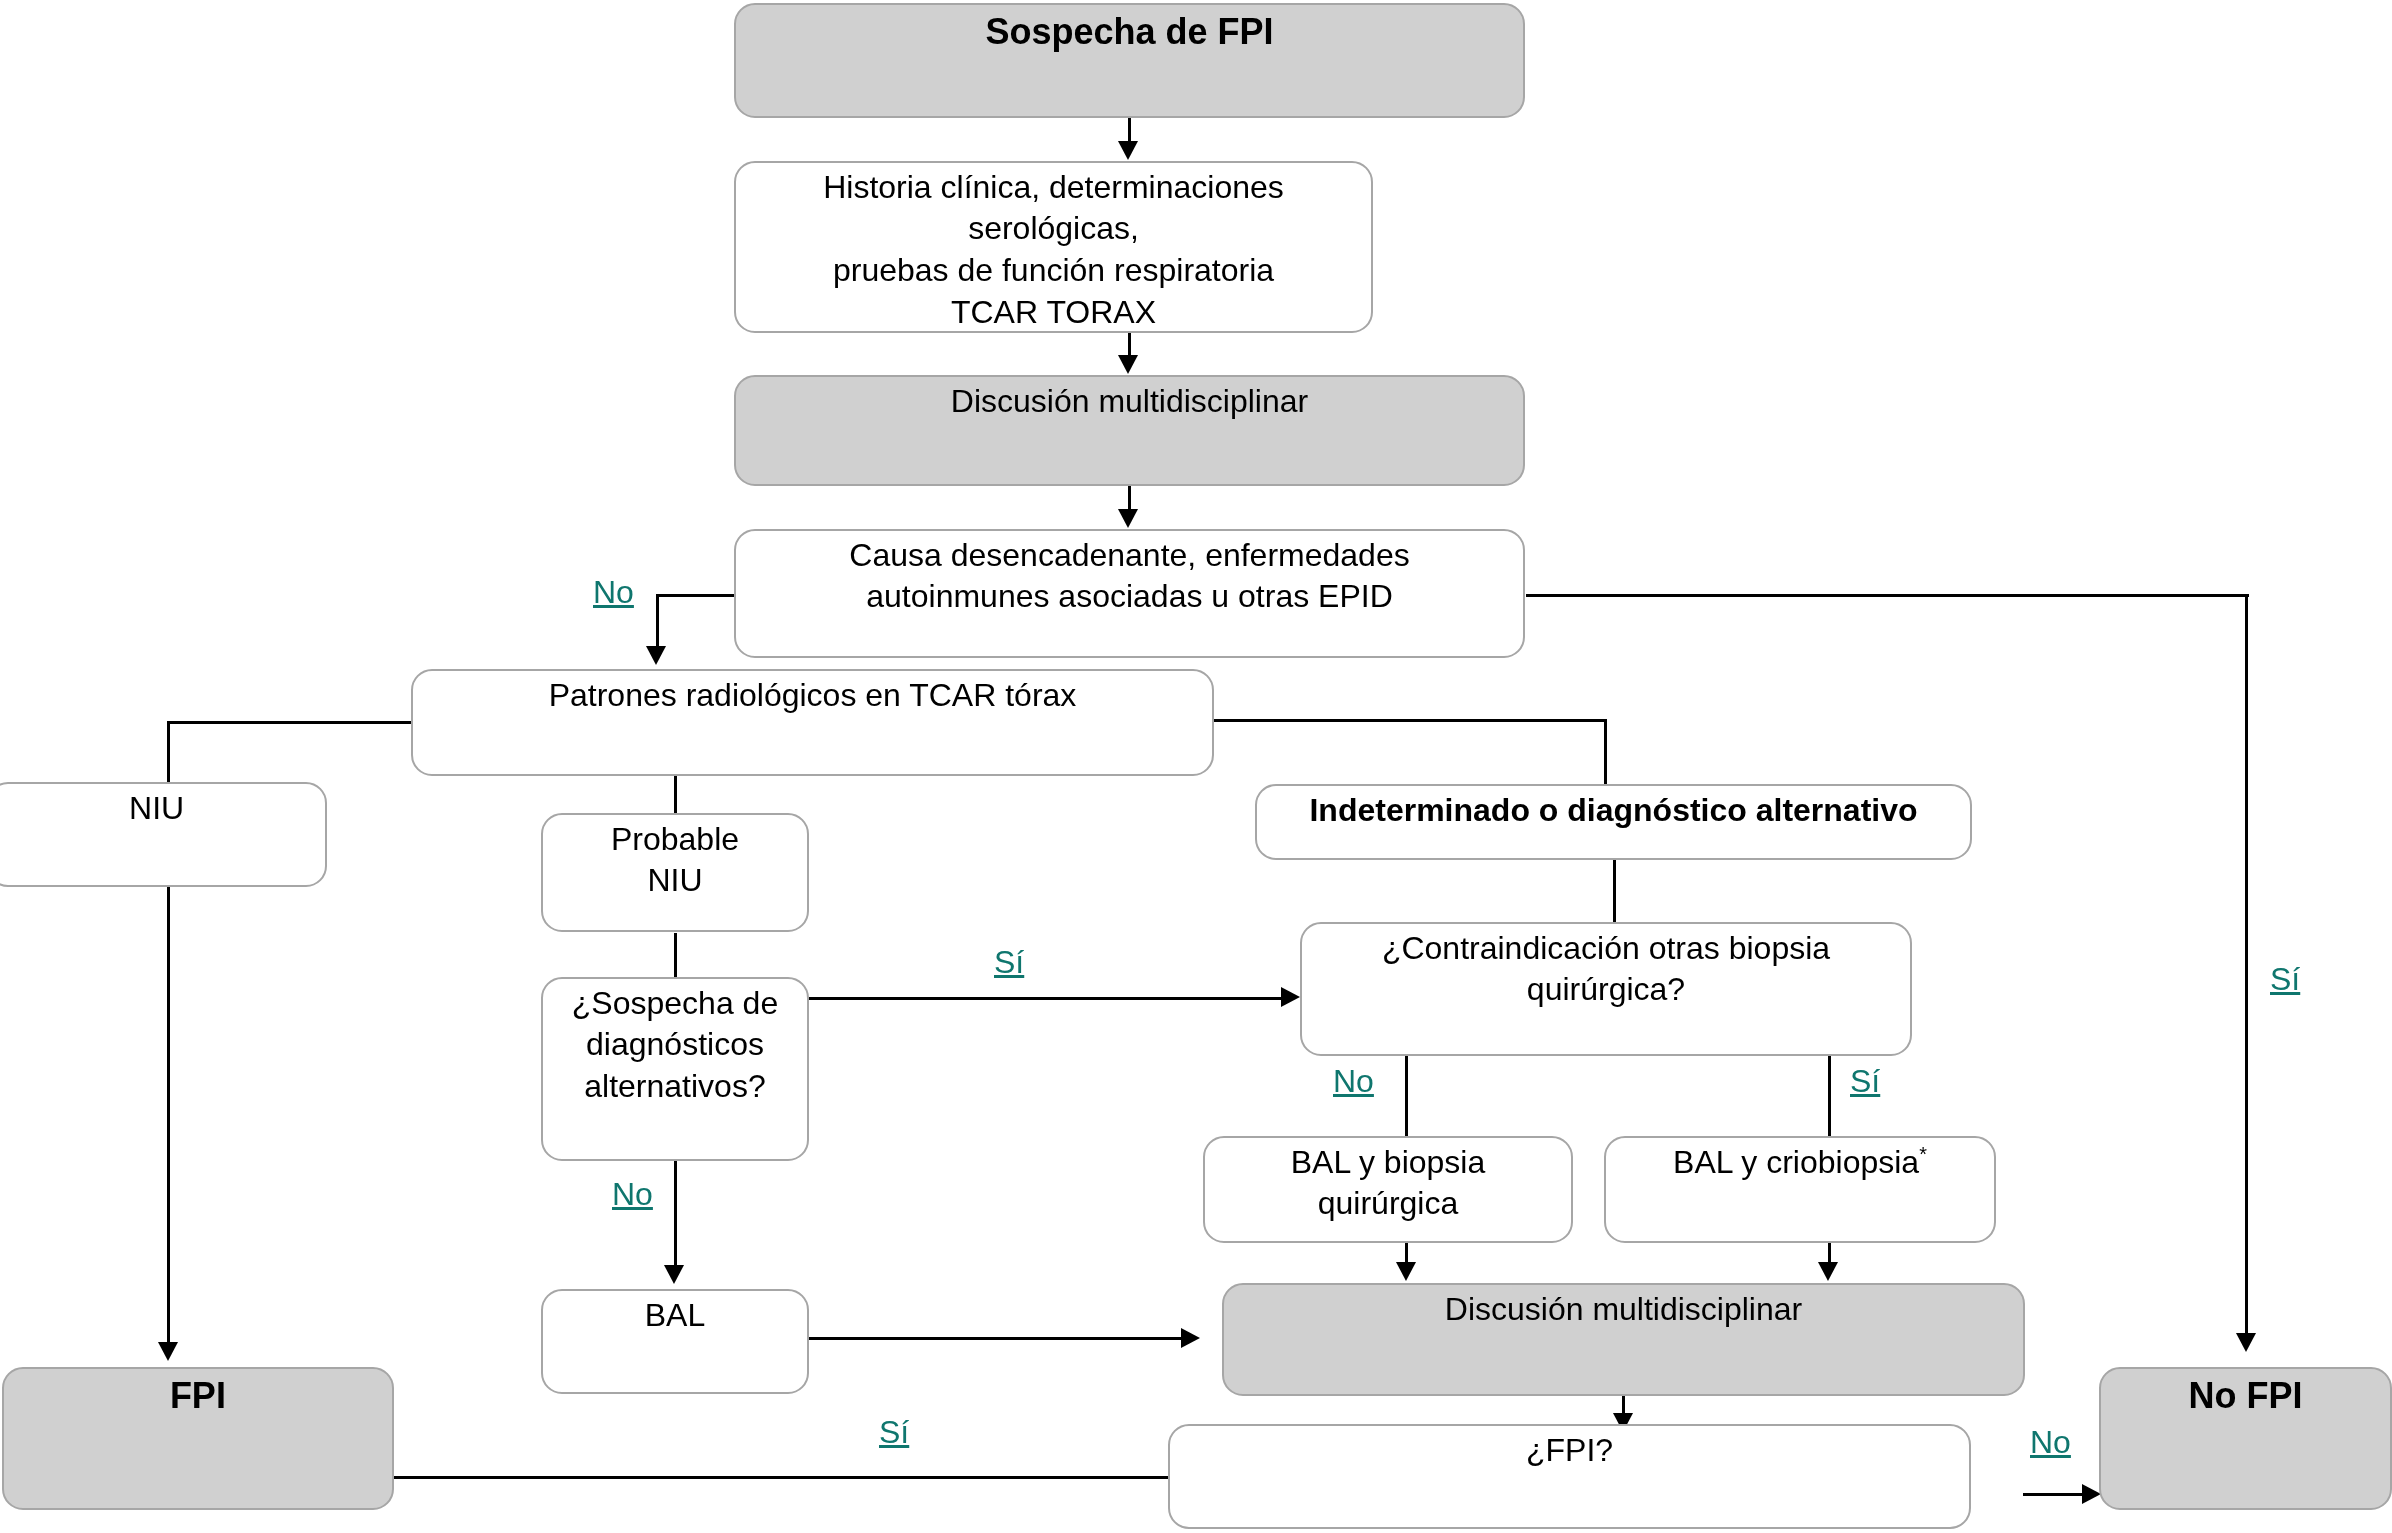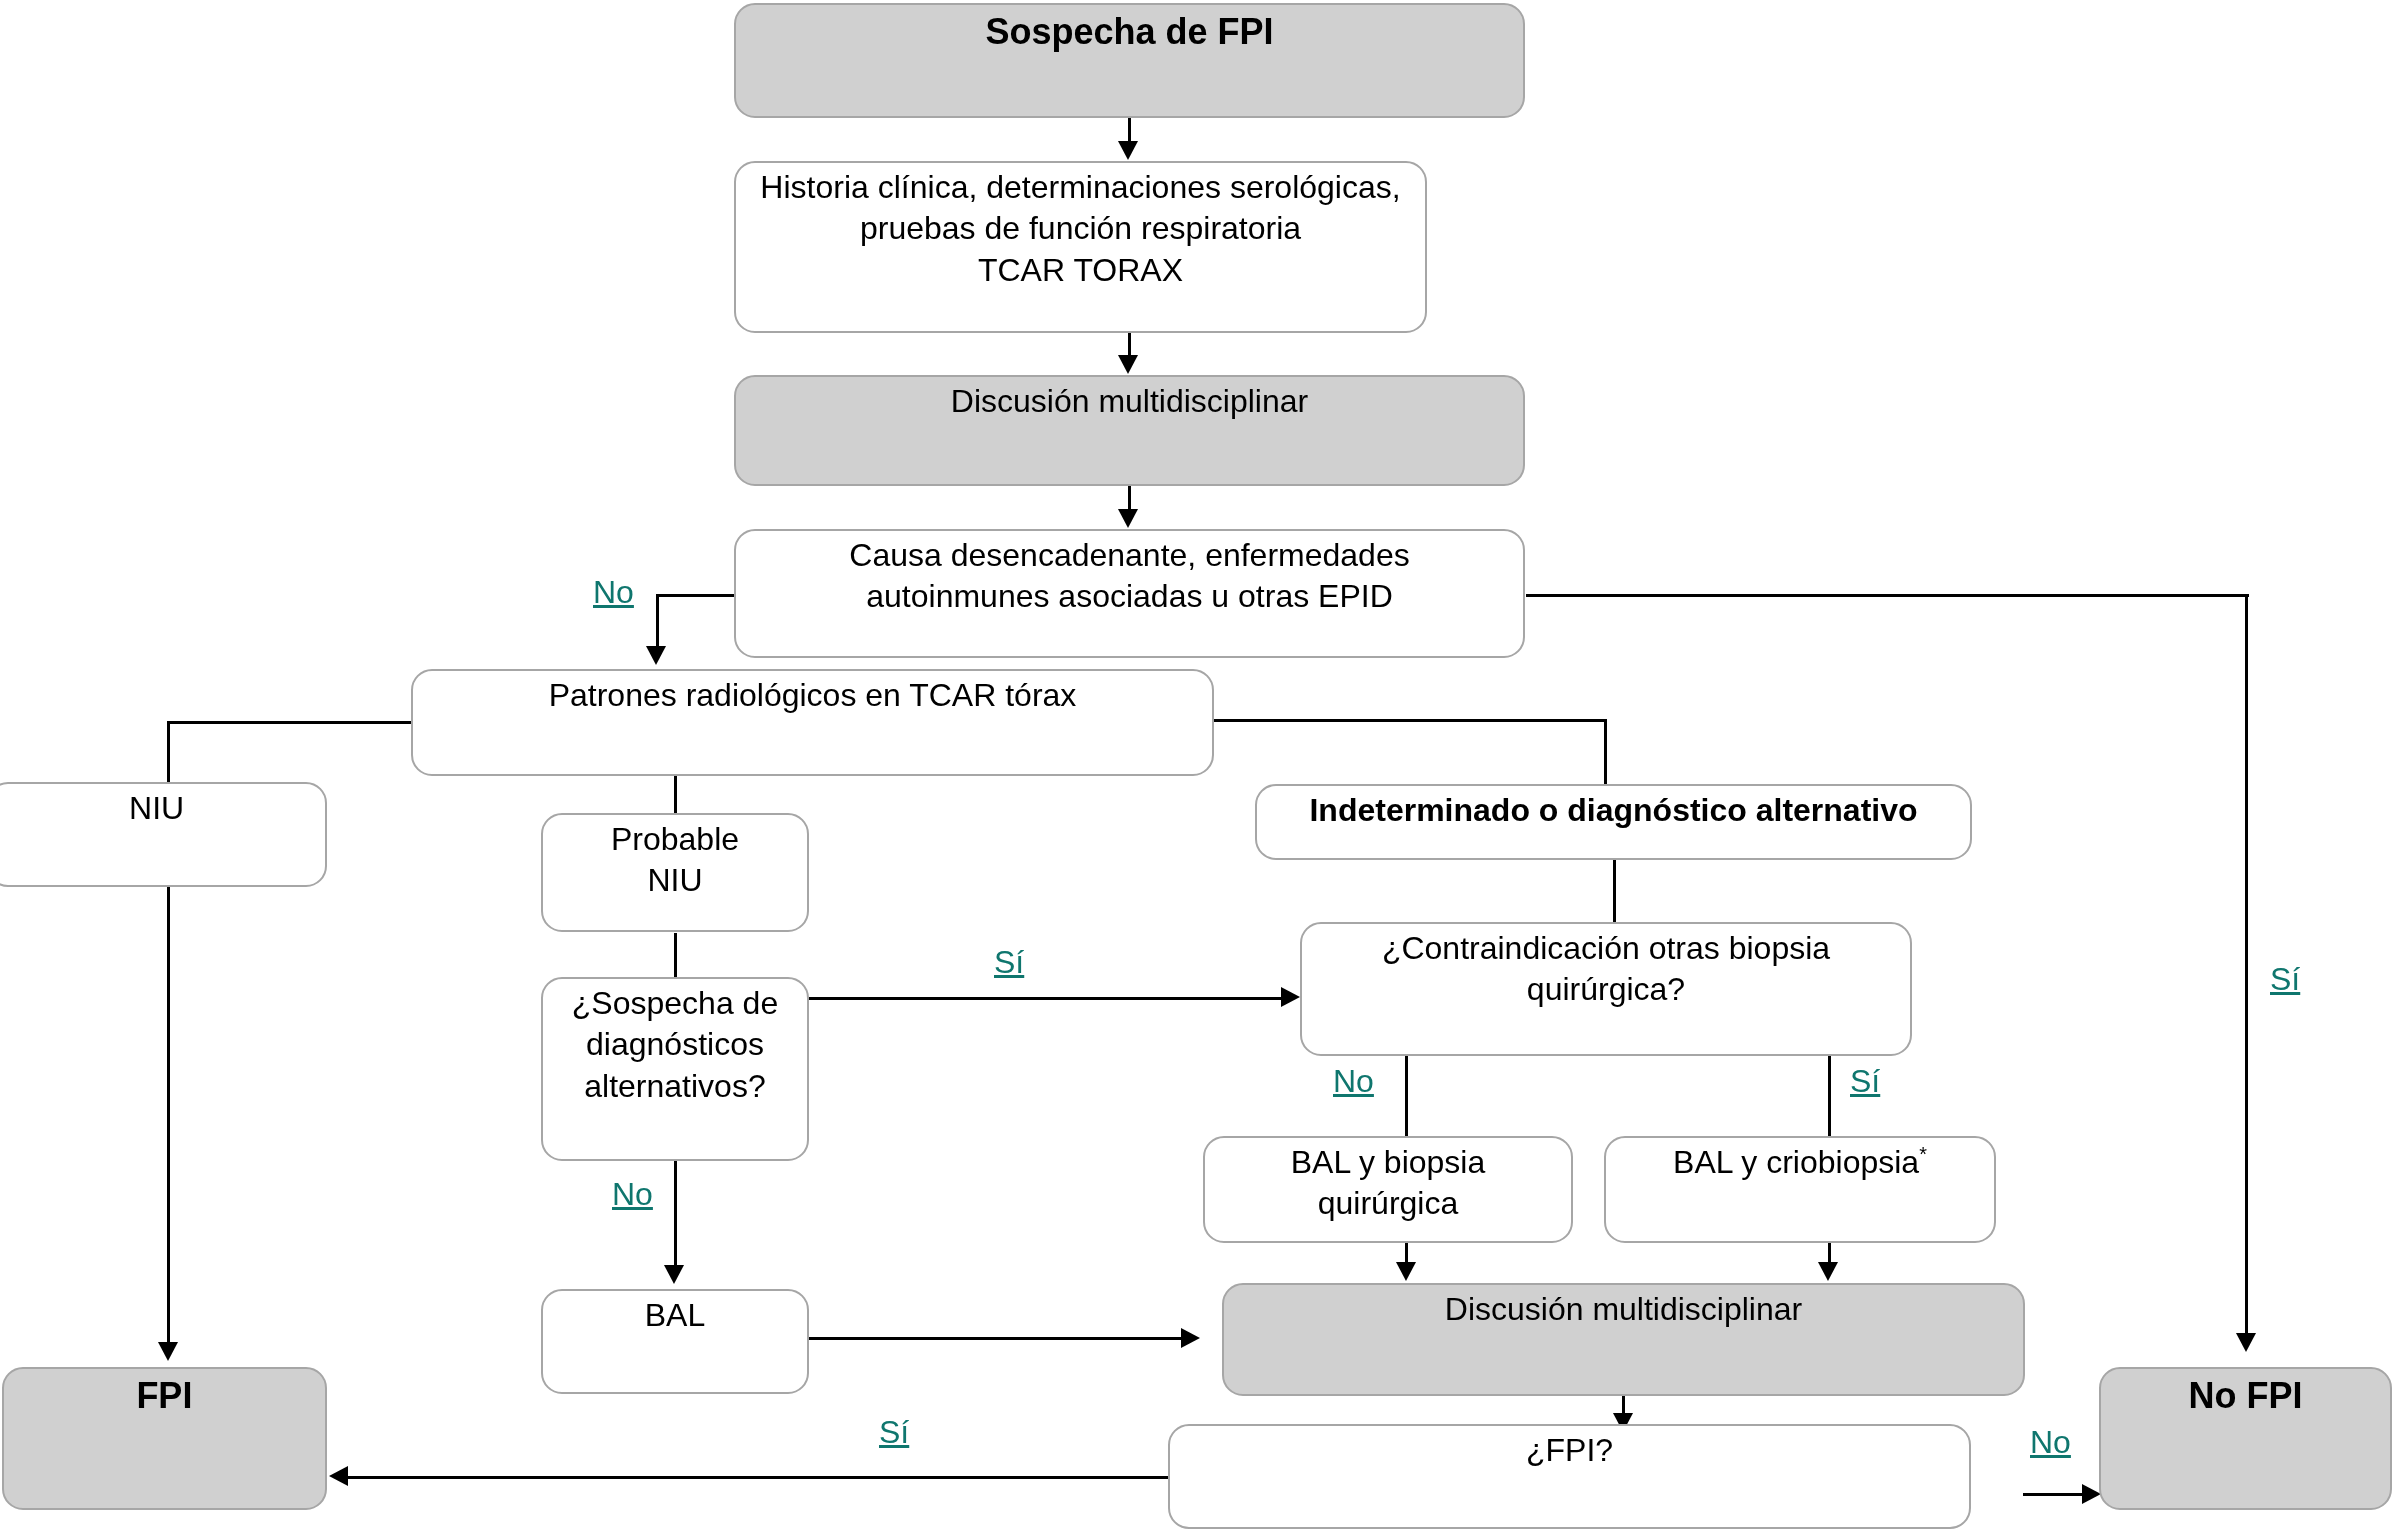--- a/index.html
+++ b/index.html
@@ -85,21 +85,21 @@
 </style>
 </head>
 <body>
 
 <div id="canvas">
 
   <div class="node shaded bold" style="left:734px; top:2.9px; width:791px; height:115px;">
     <span class="txt">Sospecha de FPI</span>
   </div>
 
-  <div class="node" style="left:734px; top:161px; width:693px; height:172px;">
+  <div class="node" style="left:734px; top:161px; width:639px; height:172px;">
     <span class="txt">Historia clínica, determinaciones serológicas,
 pruebas de función respiratoria
 TCAR TORAX</span>
   </div>
 
   <div class="node shaded" style="left:734px; top:375px; width:791px; height:111px;">
     <span class="txt">Discusión multidisciplinar</span>
   </div>
 
   <div class="node" style="left:734px; top:529px; width:791px; height:129px;">
@@ -148,21 +148,21 @@
   </div>
 
   <div class="node shaded" style="left:1222px; top:1283px; width:803px; height:113px;">
     <span class="txt">Discusión multidisciplinar</span>
   </div>
 
   <div class="node" style="left:1168px; top:1424px; width:803px; height:105px;">
     <span class="txt">¿FPI?</span>
   </div>
 
-  <div class="node shaded bold" style="left:1.9px; top:1367px; width:325px; height:143px;">
+  <div class="node shaded bold" style="left:1.9px; top:1367px; width:392px; height:143px;">
     <span class="txt">FPI</span>
   </div>
 
   <div class="node shaded bold" style="left:2099px; top:1367px; width:293px; height:143px;">
     <span class="txt">No FPI</span>
   </div>
 
   <div class="edge v" style="left:1128px; top:118px; height:27px;"></div>
   <div class="arrow down" style="left:1118px; top:141px;"></div>
 

